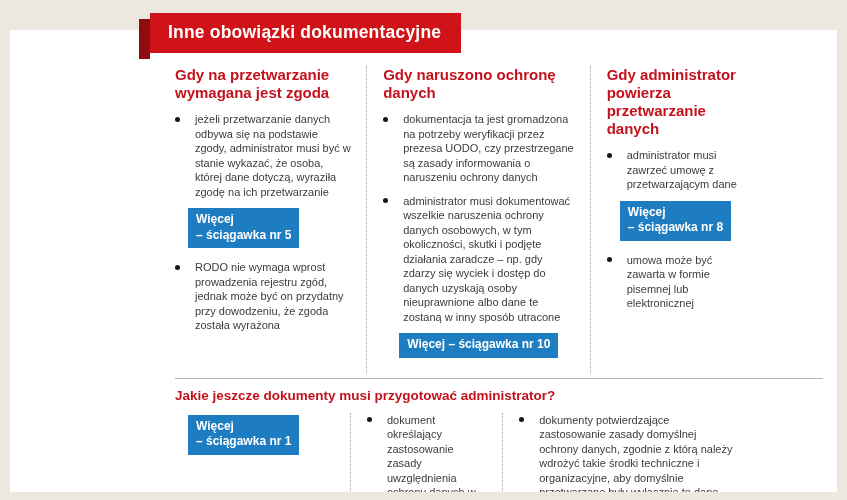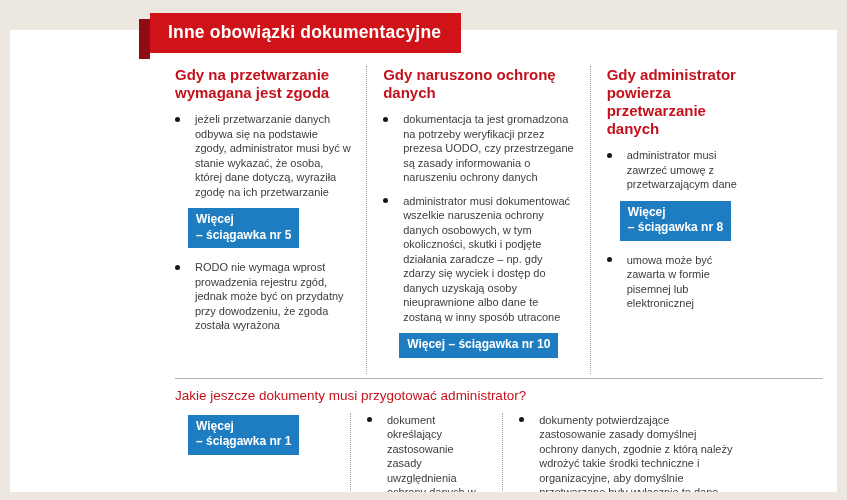--- a/index.html
+++ b/index.html
@@ -44,21 +44,21 @@
   .more-wrap { margin:2px 0 12px 13px; }
   .more-wrap.flush { margin-left:16px; }
   .more-box {
     display:inline-block; background:#1e7dc1; color:#ffffff;
     font-weight:700; font-size:12px; line-height:1.3; padding:4px 8px 5px;
   }
   .bottom-section {
     border-top:1px solid #b9b4ac; margin-top:4px; padding-top:9px;
   }
   .bottom-heading {
-    margin:0 0 10px; color:#c4121c; font-size:13.5px; font-weight:400;
+    margin:0 0 10px; color:#c4121c; font-size:13.5px; font-weight:700;
   }
 </style>
 </head>
 <body>
 
 <div class="page">
 
   <div class="card">
     <div class="top-grid" id="top-grid">
         <div class="col">

